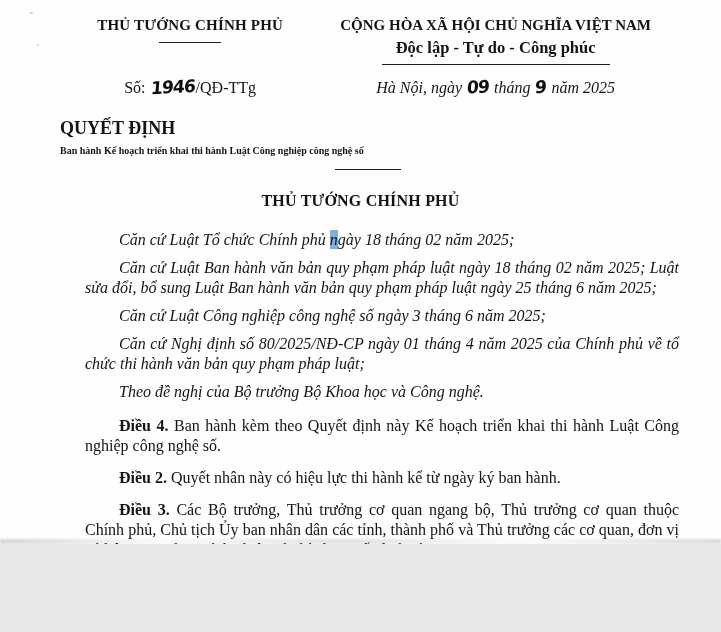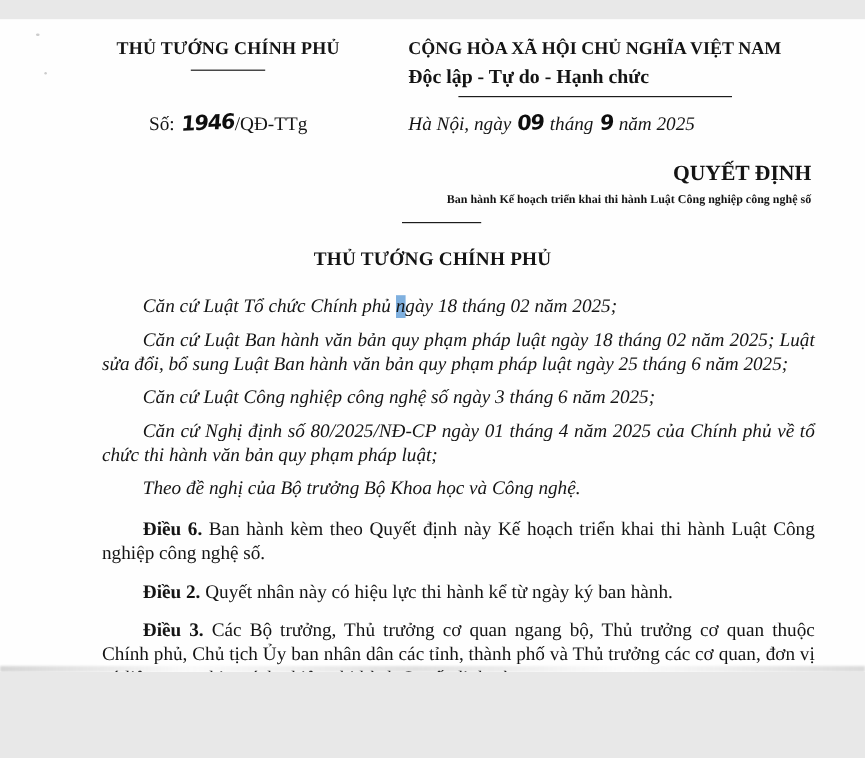--- a/index.html
+++ b/index.html
@@ -1,32 +1,32 @@
 <!DOCTYPE html>
 <html><head>
 <meta charset="utf-8">
 <style>
   html,body { margin:0; padding:0; background:#e8e8e8; }
   .page {
     position: relative;
     width: 721px;
     height: 544px;
-    margin: 16px auto;
+    margin: 0 auto;
     background: #fefefe;
     color: #141414;
     font-family: "Liberation Serif", "DejaVu Serif", serif;
     overflow: hidden;
     box-sizing: border-box;
     padding-top: 16px;
   }
 
   
   .header { display: flex; padding: 0 70px 0 40px; }
   .header-left { width: 310px; text-align: center; }
-  .header-right { flex: 1; text-align: left; }
+  .header-right { flex: 1; text-align: center; }
 
   .org-name {
     font-weight: bold;
     font-size: 15px;
     line-height: 19px;
     letter-spacing: .2px;
     white-space: nowrap;
   }
   .rule { border: 0; border-top: 1.6px solid #1c1c1c; margin: 0 auto; }
   .rule-short { width: 62px; margin-top: 7px; }
@@ -45,21 +45,21 @@
     font-style: normal;
     font-weight: 700;
     font-size: 1.08em;
     letter-spacing: -1px;
     transform: rotate(-3deg) skewX(-7deg);
     margin: 0 1px;
     color: #0e0e0e;
   }
 
   
-  .title-block { margin-top: 20px; text-align: right; padding: 0 45px 0 60px; }
+  .title-block { margin-top: 20px; text-align: left; padding: 0 45px 0 60px; }
   .doc-title { font-weight: bold; font-size: 18px; line-height: 20px; }
   .doc-subtitle { font-weight: bold; font-size: 10px; line-height: 20px; margin-top: 3px; }
 
   .issuer-heading {
     margin-top: 22px;
     text-align: center;
     font-weight: bold;
     font-size: 16px;
     line-height: 18px;
     letter-spacing: .2px;
@@ -118,21 +118,21 @@
   <span class="speck speck-2"></span>
 
   <div class="header">
     <div class="header-left">
       <div class="org-name">THỦ TƯỚNG CHÍNH PHỦ</div>
       <hr class="rule rule-short">
       <div class="doc-number"><span>Số: </span><span class="handwritten">1946</span><span>/QĐ-TTg</span></div>
     </div>
     <div class="header-right">
       <div class="national-title">CỘNG HÒA XÃ HỘI CHỦ NGHĨA VIỆT NAM</div>
-      <div class="national-motto">Độc lập - Tự do - Hạnh chức</div>
+      <div class="national-motto">Độc lập - Tự do - Công phúc</div>
       <hr class="rule rule-long">
       <div class="date-line"><span>Hà Nội, ngày </span><span class="handwritten">09</span><span> tháng </span><span class="handwritten">9</span><span> năm 2025</span></div>
     </div>
   </div>
 
   <div class="title-block">
     <div class="doc-title">QUYẾT ĐỊNH</div>
     <div class="doc-subtitle">Ban hành Kế hoạch triển khai thi hành Luật Công nghiệp công nghệ số</div>
     <hr class="rule rule-tiny">
   </div>
@@ -142,19 +142,19 @@
   <div class="body-text">
     <p class="recital"><span>Căn cứ Luật Tổ chức Chính phủ </span><span class="selection-highlight" style="background-color: rgb(127, 176, 223);">n</span><span>gày 18 tháng 02 năm 2025;</span></p>
     <p class="recital">Căn cứ Luật Ban hành văn bản quy phạm pháp luật ngày 18 tháng 02 năm 2025; Luật sửa đổi, bổ sung Luật Ban hành văn bản quy phạm pháp luật ngày 25 tháng 6 năm 2025;</p>
     <p class="recital">Căn cứ Luật Công nghiệp công nghệ số ngày 3 tháng 6 năm 2025;</p>
     <p class="recital">Căn cứ Nghị định số 80/2025/NĐ-CP ngày 01 tháng 4 năm 2025 của Chính phủ về tổ chức thi hành văn bản quy phạm pháp luật;</p>
     <p class="recital">Theo đề nghị của Bộ trưởng Bộ Khoa học và Công nghệ.</p>
   </div>
 
 
   <div class="articles">
-    <p><span class="article-label">Điều 6.</span> <span>Ban hành kèm theo Quyết định này Kế hoạch triển khai thi hành Luật Công nghiệp công nghệ số.</span></p>
+    <p><span class="article-label">Điều 4.</span> <span>Ban hành kèm theo Quyết định này Kế hoạch triển khai thi hành Luật Công nghiệp công nghệ số.</span></p>
     <p><span class="article-label">Điều 2.</span> <span>Quyết nhân này có hiệu lực thi hành kể từ ngày ký ban hành.</span></p>
     <p><span class="article-label">Điều 3.</span> <span>Các Bộ trưởng, Thủ trưởng cơ quan ngang bộ, Thủ trưởng cơ quan thuộc Chính phủ, Chủ tịch Ủy ban nhân dân các tỉnh, thành phố và Thủ trưởng các cơ quan, đơn vị có liên quan chịu trách nhiệm thi hành Quyết định này.</span></p>
   </div>
 
   <div class="scan-bottom"></div>
 </div>
 
 </body></html>

